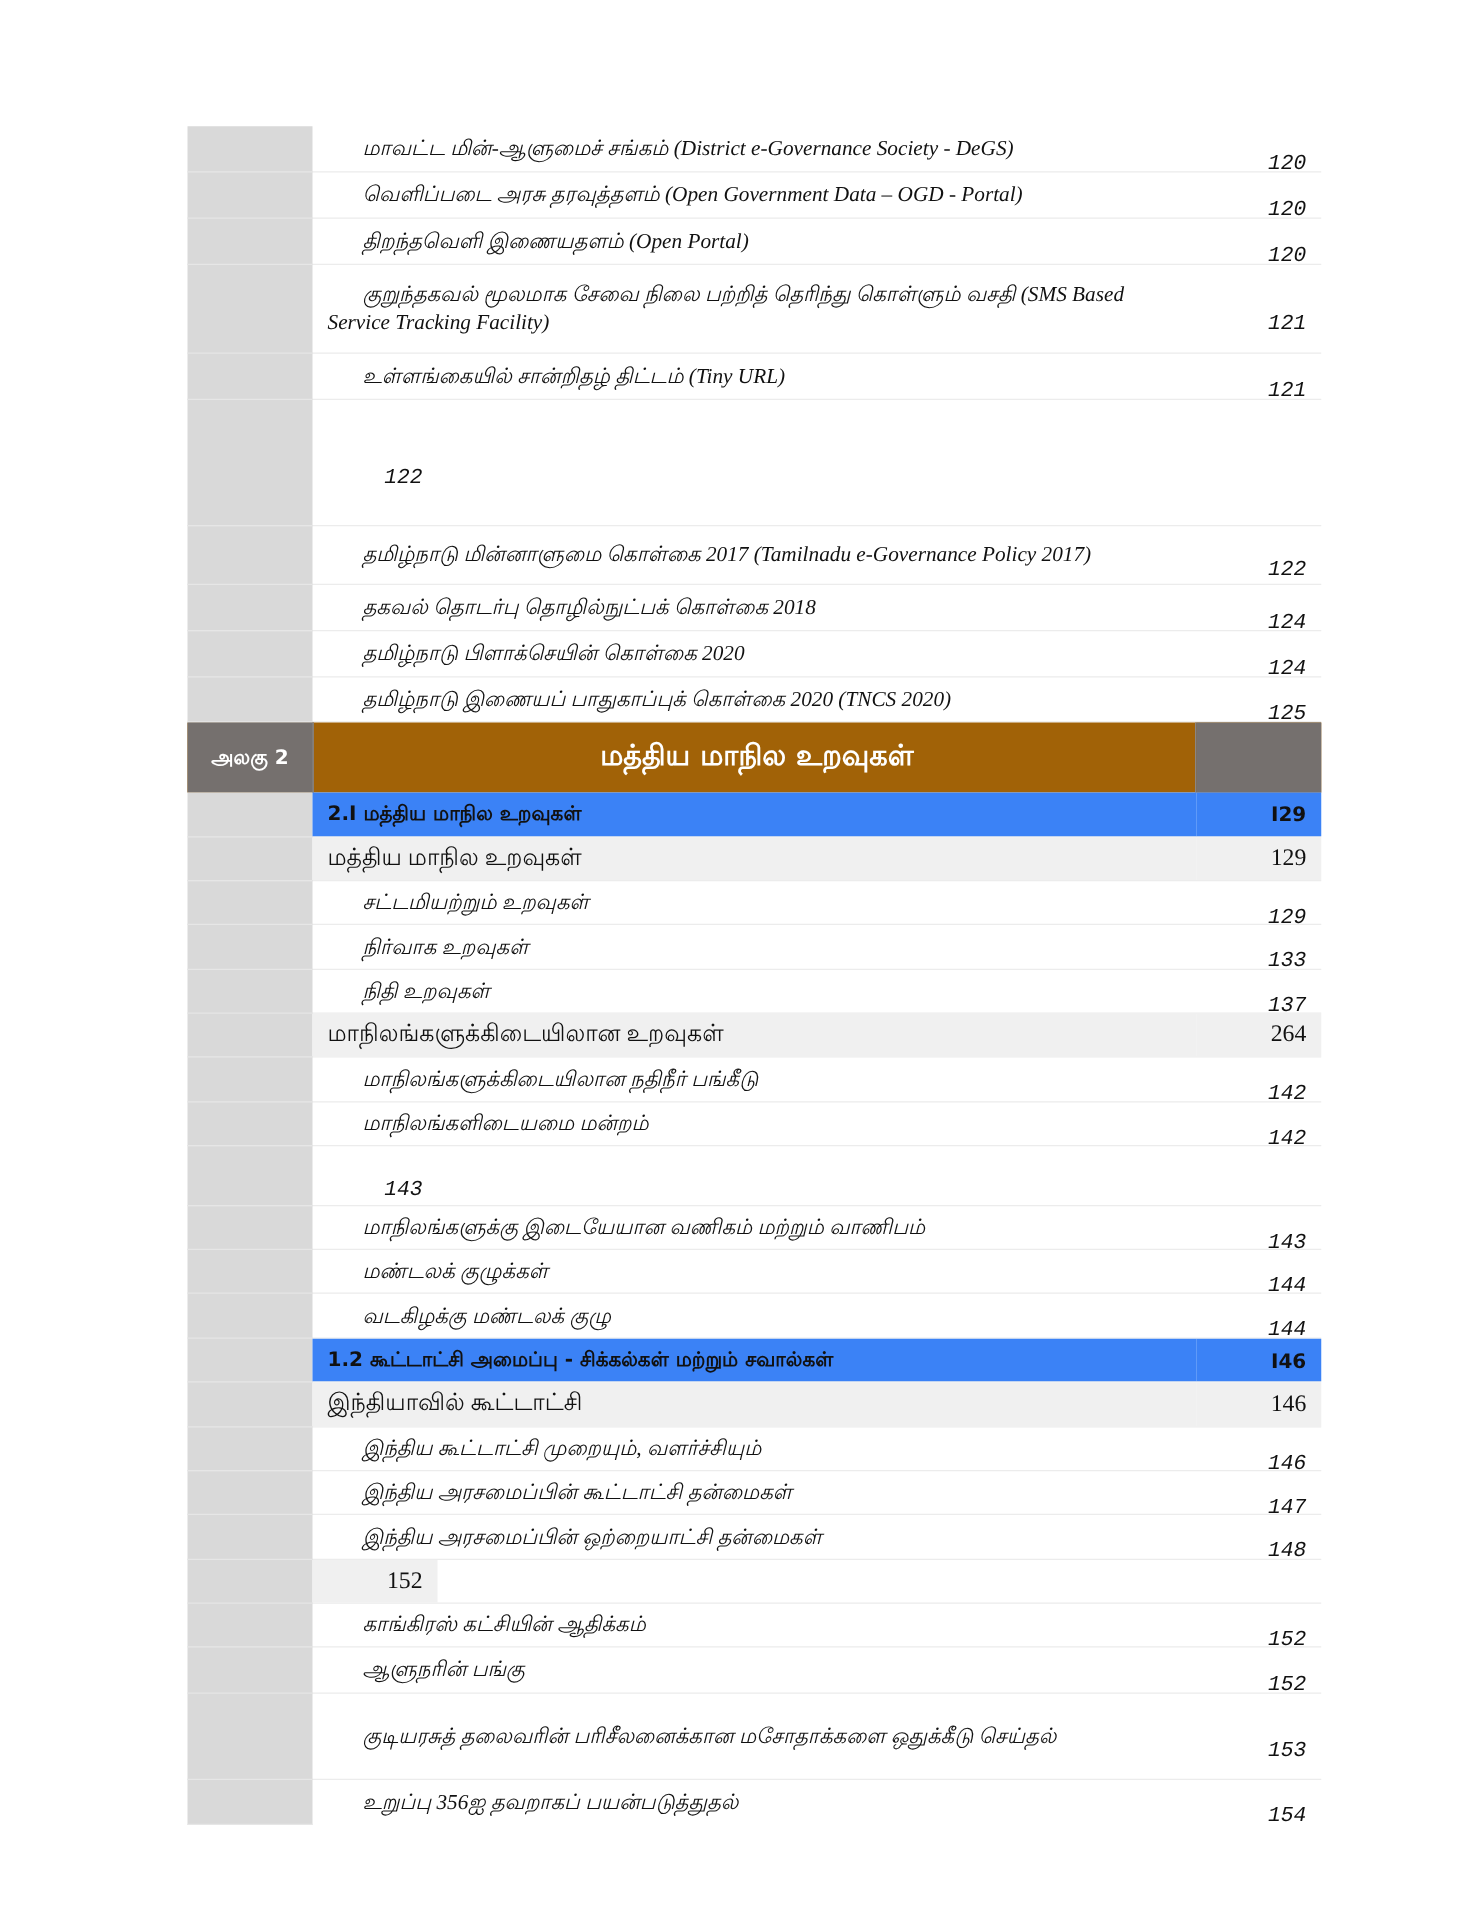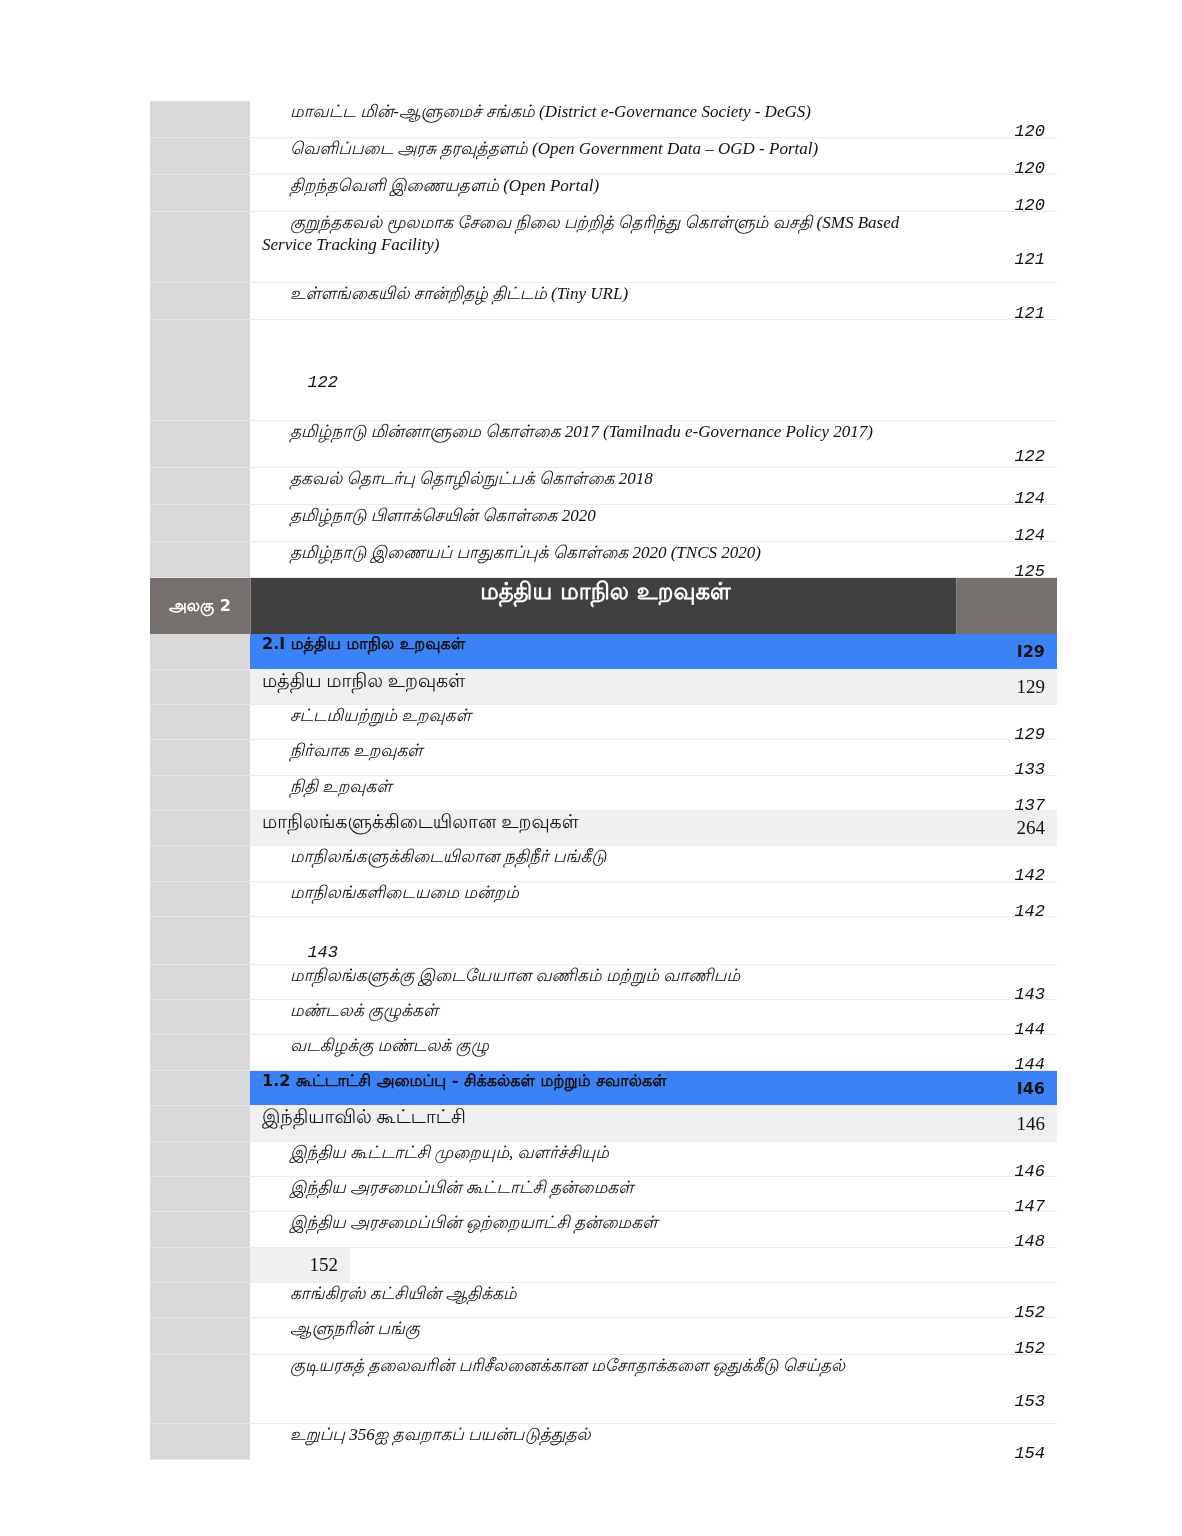--- a/index.html
+++ b/index.html
@@ -1,27 +1,27 @@
 <!DOCTYPE html>
 <html><head>
   <meta charset="utf-8">
   <style>
     html, body { margin: 0; padding: 0; background: #ffffff; }
     body { width: 1182px; height: 1536px; position: relative; overflow: hidden; font-family: "DejaVu Serif", serif; color: #111; }
     .toc { position: absolute; left: 150px; top: 101px; width: 907px; }
     .row { display: flex; border-bottom: 1px solid #ececec; }
     .lcol { width: 100px; background: #d9d9d9; flex: none; border-bottom: 1px solid #e6e6e6; margin-bottom: -1px; display: flex; align-items: center; }
-    .mcol { flex: 1; display: flex; padding: 0 8px 0 12px; }
+    .mcol { flex: 1; display: flex; align-items: center; padding: 0 8px 0 12px; }
     .pcol { width: 100px; flex: none; display: flex; align-items: center; justify-content: flex-end; padding-right: 12px; box-sizing: border-box; }
     .sub .mcol { font-family: "Liberation Serif", serif; font-style: italic; font-size: 17px; line-height: 22px; }
     .sub .mtext { text-indent: 28px; }
     .sub .pcol { font-family: Liberation Mono, monospace; font-style: italic; font-size: 17px; margin-top: 24px; }
     .sec .mcol, .sec .pcol { background: #f0f0f0; font-family: "Liberation Serif", serif; font-size: 19px; }
     .chap .mcol, .chap .pcol { background: #3b82f6; font-family: "DejaVu Sans", sans-serif; font-weight: bold; font-size: 16px; }
-    .unit { background: #404040; color: #fff; border: none; }
+    .unit { background: #a16207; color: #fff; border: none; }
     .unit .lcol { background: #75706e; color: #fff; justify-content: center; font-family: "DejaVu Sans", sans-serif; font-weight: bold; font-size: 16px; border-right: 1px solid #8a8583; border-bottom: none; margin-bottom: 0; }
     .unit .mcol { justify-content: center; font-family: "DejaVu Sans", sans-serif; font-weight: bold; font-size: 23px; border-right: 1px solid #8a8583; }
     .unit .pcol { background: #75706e; }
   </style>
 </head>
 <body>
 
 <div class="toc">
 
   <div class="row sub" style="height:36px">

